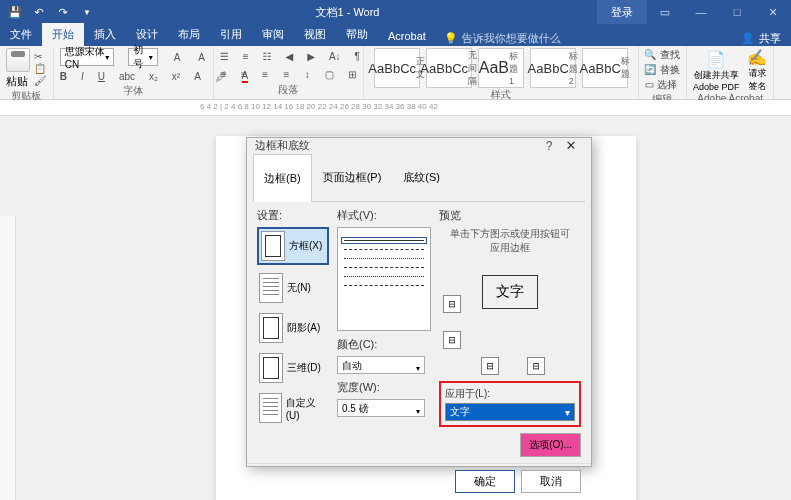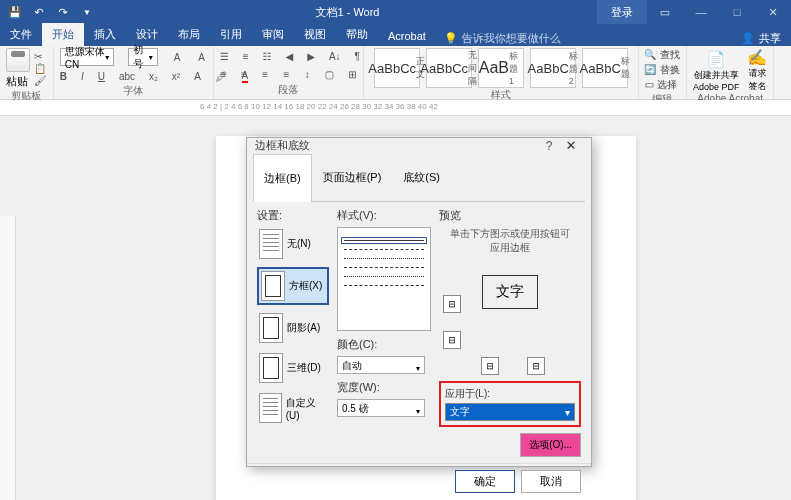--- a/index.html
+++ b/index.html
@@ -270,27 +270,27 @@
       <div class="dialog-close">✕</div>
     </div>
     <div class="dialog-tabs">
       <div class="dialog-tab active">边框(B)</div>
       <div class="dialog-tab">页面边框(P)</div>
       <div class="dialog-tab">底纹(S)</div>
     </div>
     <div class="dialog-body">
       <div class="col-settings">
         <div class="section-label">设置:</div>
+        <div class="setting-item selected">
+            <div class="setting-thumb box"></div>
+            <span class="setting-name">方框(X)</span>
+          </div>
         <div class="setting-item">
             <div class="setting-thumb lines"></div>
             <span class="setting-name">无(N)</span>
-          </div>
-        <div class="setting-item selected">
-            <div class="setting-thumb box"></div>
-            <span class="setting-name">方框(X)</span>
           </div>
         <div class="setting-item">
             <div class="setting-thumb box"></div>
             <span class="setting-name">阴影(A)</span>
           </div>
         <div class="setting-item">
             <div class="setting-thumb box"></div>
             <span class="setting-name">三维(D)</span>
           </div>
         <div class="setting-item">

